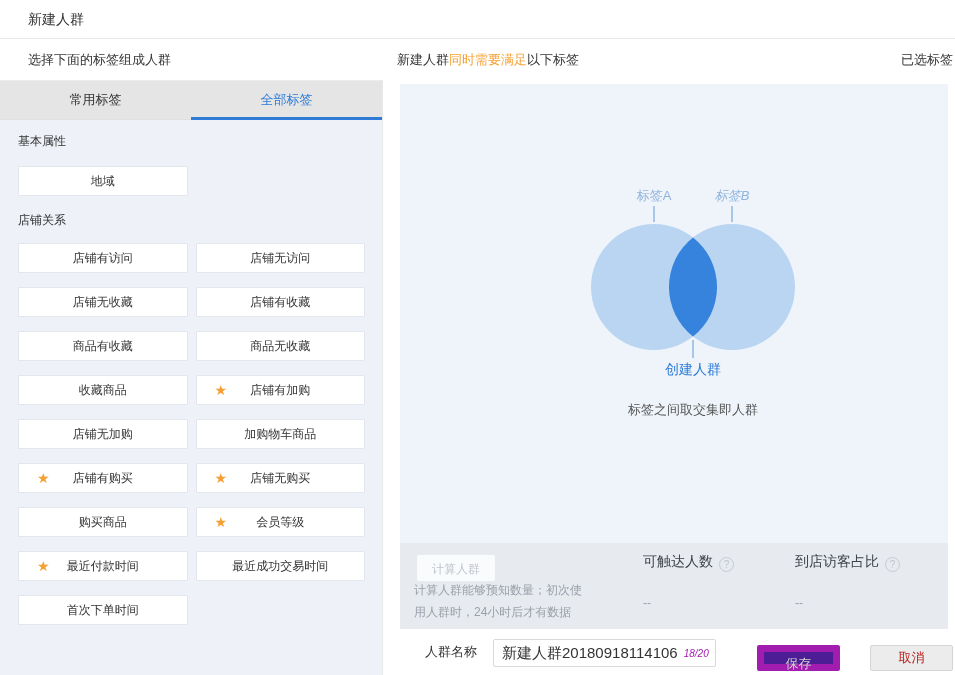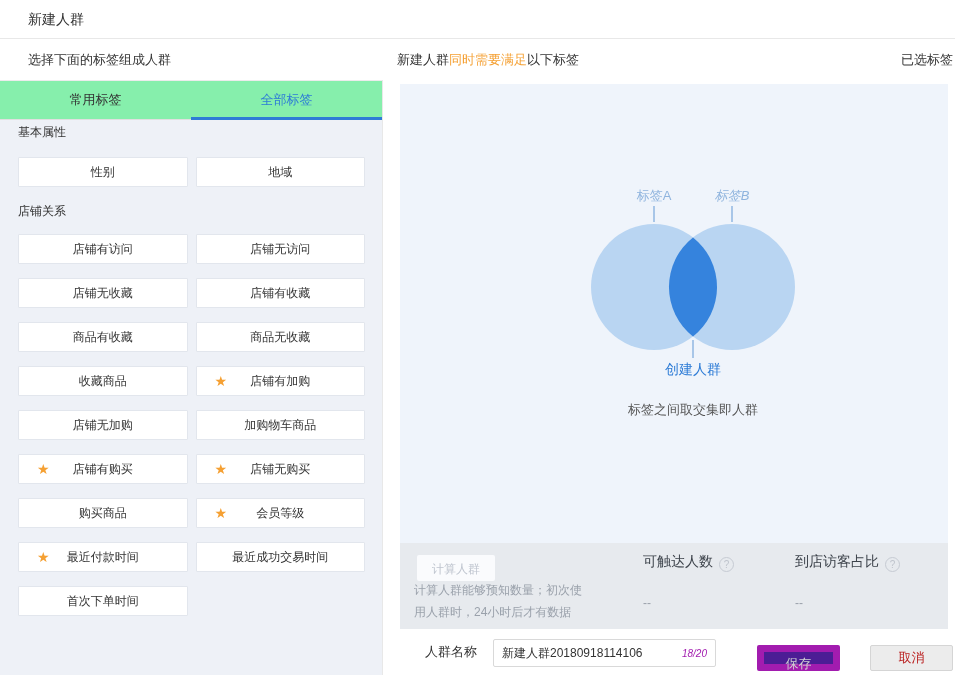--- a/index.html
+++ b/index.html
@@ -21,30 +21,30 @@
   .dialog-left-edge{left:0;top:0;width:1px;height:675px;background:#d4d4d4;}
   .titlebar{left:0;top:0;width:955px;height:38px;border-bottom:1px solid #e8e8e8;background:#fff;}
   .titlebar .title{position:absolute;left:28px;top:0;line-height:38px;font-size:14px;color:#333;}
   .subheader{left:0;top:39px;width:955px;height:41px;background:#fff;}
   .subheader .left-caption{position:absolute;left:28px;top:0;line-height:41px;font-size:13px;color:#333;}
   .subheader .right-caption{position:absolute;left:397px;top:0;line-height:41px;font-size:13px;color:#333;}
   .subheader .hl{color:var(--orange);}
   .subheader .selected-tags{position:absolute;right:2px;top:0;line-height:41px;font-size:13px;color:#333;white-space:nowrap;cursor:pointer;}
 
   
-  .tabs{left:0;top:80px;width:383px;height:40px;background:#86efac;display:flex;
+  .tabs{left:0;top:80px;width:383px;height:40px;background:#e5e5e5;display:flex;
         border-top:1px solid #ececec;border-right:1px solid #e8e8e8;border-bottom:1px solid #e0e0e0;box-sizing:border-box;}
   .tab{flex:1;text-align:center;line-height:37px;font-size:13px;color:#333;cursor:pointer;position:relative;}
   .tab.active{color:var(--accent);}
   .tab.active::after{content:"";position:absolute;left:0;right:0;bottom:-1px;height:3px;background:var(--accent);}
 
   .left-body{left:0;top:120px;width:383px;height:555px;background:#eef1f7;
              border-right:1px solid #e8e8e8;box-sizing:border-box;overflow:hidden;padding:0 17px 0 18px;}
   .group-title{margin:16px 0 14px;font-size:12px;color:#333;}
-  .group-title.first{margin-top:4px;margin-bottom:16px;}
+  .group-title.first{margin-top:13px;margin-bottom:16px;}
   .tag-grid{display:grid;grid-template-columns:1fr 1fr;column-gap:8px;row-gap:14px;}
   .tag-btn{position:relative;height:30px;line-height:28px;background:#fff;border:1px solid #e2e6ed;
            box-sizing:border-box;text-align:center;font-size:12px;color:#333;cursor:pointer;border-radius:1px;}
   .tag-btn .star{position:absolute;left:18px;top:0;color:var(--orange);font-size:14px;line-height:28px;}
 
   
   .venn-panel{left:400px;top:84px;width:548px;height:459px;background:#eff4fb;}
   .venn-label{position:absolute;transform:translateX(-50%);font-size:13px;color:var(--venn-label);white-space:nowrap;}
   .venn-result{position:absolute;transform:translateX(-50%);font-size:14px;color:var(--accent);white-space:nowrap;}
   .venn-caption{position:absolute;transform:translateX(-50%);font-size:13px;color:#555;white-space:nowrap;}
@@ -59,21 +59,21 @@
   .metric .q-icon{display:inline-block;width:13px;height:13px;margin-left:6px;border:1px solid #c6cbd3;border-radius:50%;
                   font-size:10px;line-height:13px;text-align:center;color:#bfc4cc;vertical-align:-2px;cursor:pointer;}
   .metric .m-value{display:block;margin-top:24px;font-size:12px;color:#9aa1ab;}
   .metric1{left:243px;}
   .metric2{left:395px;}
 
   .footer-bar{left:400px;top:629px;width:555px;height:46px;background:#fff;}
   .name-label{position:absolute;left:25px;top:0;line-height:46px;font-size:13px;color:#333;}
   .name-input{position:absolute;left:93px;top:10px;width:205px;height:26px;border:1px solid #d9d9d9;border-radius:2px;
               background:#fff;box-sizing:content-box;display:flex;align-items:center;padding:0 8px;cursor:text;}
-  .name-input .val{font-size:12px;color:#333;white-space:nowrap;}
+  .name-input .val{font-size:15px;color:#333;white-space:nowrap;}
   .name-input .counter{margin-left:auto;font-size:10px;color:#a21caf;padding-left:6px;font-style:italic;}
   .btn{position:absolute;top:16px;width:83px;height:26px;line-height:24px;text-align:center;font-size:13px;
        border-radius:2px;box-sizing:border-box;cursor:pointer;}
   .btn-save{left:357px;background:#4c1d95;border:7px solid #a21caf;color:#d2d2d2;cursor:default;}
   .btn-cancel{left:470px;background:#ececec;border:1px solid #d5d5d5;color:#b91c1c;}
 </style>
 </head>
 <body>
 
 <div class="abs dialog-left-edge"></div>
@@ -91,21 +91,20 @@
 </div>
 
 <div class="abs tabs">
   <div class="tab">常用标签</div>
   <div class="tab active">全部标签</div>
 </div>
 
 <div class="abs left-body">
     <div class="group-title first">基本属性</div>
     <div class="tag-grid">
-      <div class="tag-btn"><span>性别</span></div>
       <div class="tag-btn"><span>地域</span></div>
     </div>
     <div class="group-title">店铺关系</div>
     <div class="tag-grid">
       <div class="tag-btn"><span>店铺有访问</span></div>
       <div class="tag-btn"><span>店铺无访问</span></div>
       <div class="tag-btn"><span>店铺无收藏</span></div>
       <div class="tag-btn"><span>店铺有收藏</span></div>
       <div class="tag-btn"><span>商品有收藏</span></div>
       <div class="tag-btn"><span>商品无收藏</span></div>

